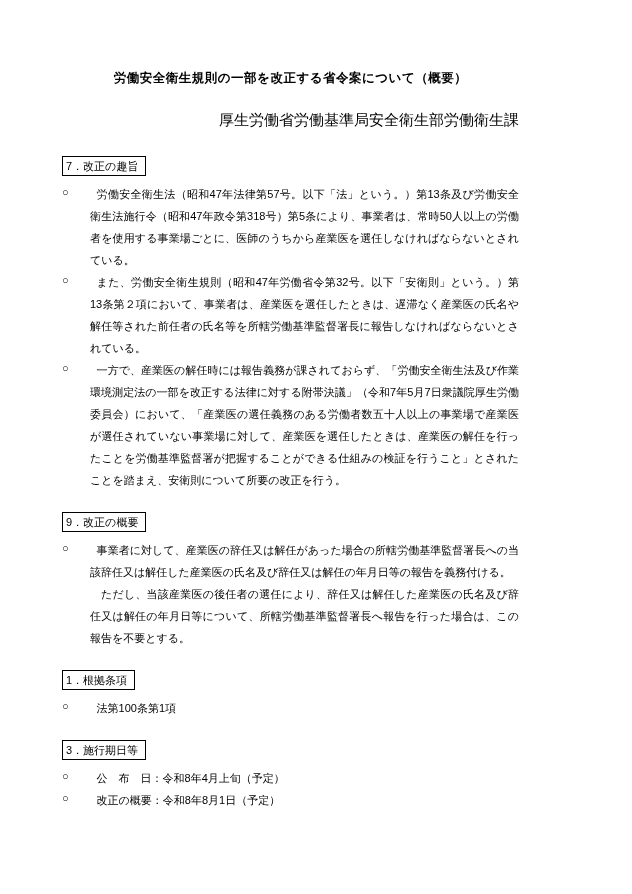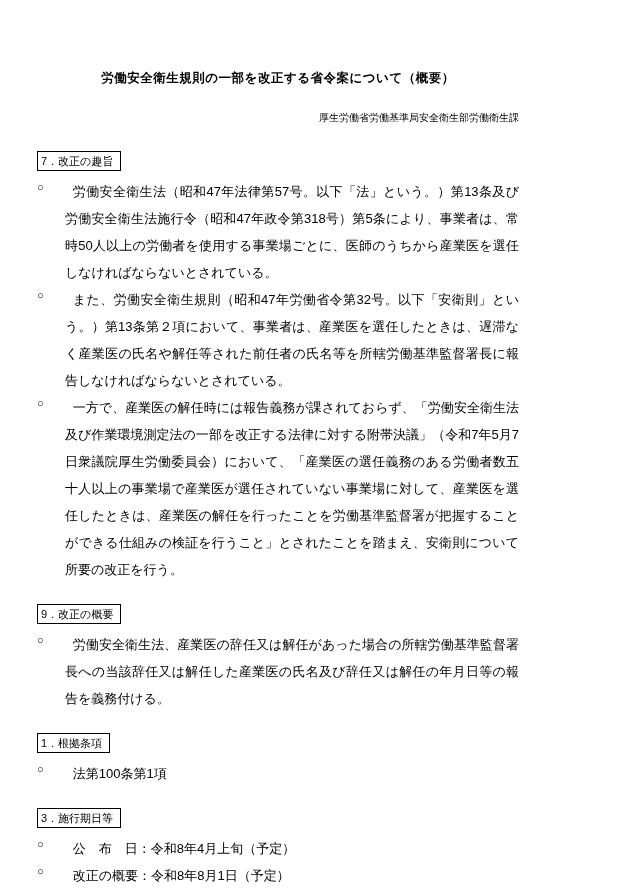--- a/index.html
+++ b/index.html
@@ -11,32 +11,32 @@
     width: 632px;
     height: 894px;
     overflow: hidden;
     font-family: "Liberation Sans", "DejaVu Sans", sans-serif;
     color: #000000;
   }
   .page {
     box-sizing: border-box;
     width: 576px;
     height: 894px;
-    padding: 70px 57px 30px 37px;
+    padding: 70px 57px 30px 62px;
     background: #ffffff;
   }
   .title {
     font-size: 12.5px;
     font-weight: bold;
     text-align: center;
     margin: 0 0 24px 0;
     letter-spacing: 0.5px;
   }
   .author {
-    font-size: 10px;
+    font-size: 15px;
     text-align: right;
     margin: 0 0 26px 0;
   }
   .section {
     margin-bottom: 21px;
   }
   .heading-box {
     display: inline-block;
     border: 1px solid #000000;
     padding: 2px 7px 2px 3px;
@@ -53,22 +53,22 @@
     width: 28px;
     font-size: 11px;
     line-height: 19px;
   }
   .bullet-body {
     flex: 1;
     min-width: 0;
   }
   .bullet-body p {
     margin: 0;
-    font-size: 13px;
-    line-height: 27px;
+    font-size: 11px;
+    line-height: 22px;
     text-align: justify;
     text-indent: 0.6em;
   }
   .bullet-body p.para-indent {
     text-indent: 1em;
   }
 </style>
 </head>
 <body>
 
@@ -102,21 +102,22 @@
     </div>
   </div>
 
   <div class="section">
     <div class="heading-box">
       <span>9．改正の概要</span>
     </div>
     <div class="bullet">
       <span class="marker">○</span>
       <div class="bullet-body">
-        <p>労働安全衛生法、産業医の辞任又は解任があった場合の所轄労働基準監督署長への当該辞任又は解任した産業医の氏名及び辞任又は解任の年月日等の報告を義務付ける。</p>
+        <p>事業者に対して、産業医の辞任又は解任があった場合の所轄労働基準監督署長への当該辞任又は解任した産業医の氏名及び辞任又は解任の年月日等の報告を義務付ける。</p>
+        <p class="para-indent">ただし、当該産業医の後任者の選任により、辞任又は解任した産業医の氏名及び辞任又は解任の年月日等について、所轄労働基準監督署長へ報告を行った場合は、この報告を不要とする。</p>
       </div>
     </div>
   </div>
 
   <div class="section">
     <div class="heading-box">
       <span>1．根拠条項</span>
     </div>
     <div class="bullet">
       <span class="marker">○</span>

